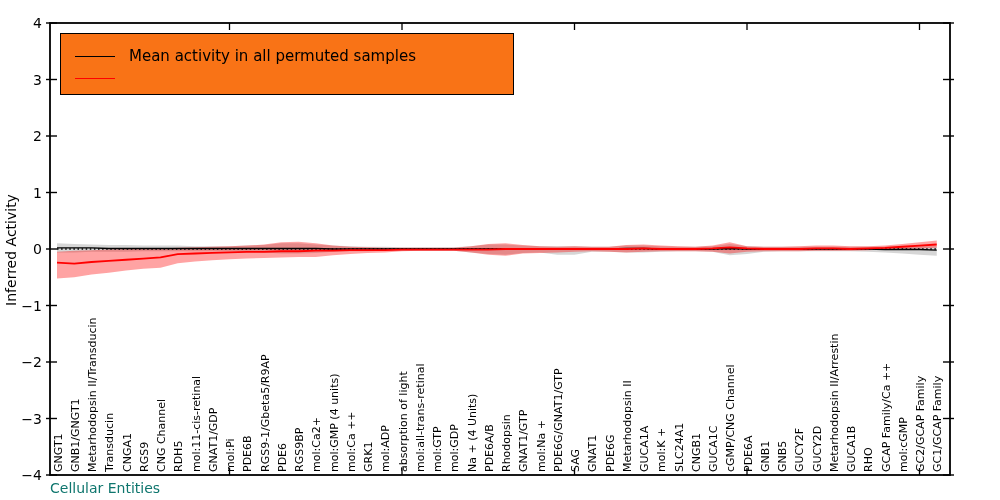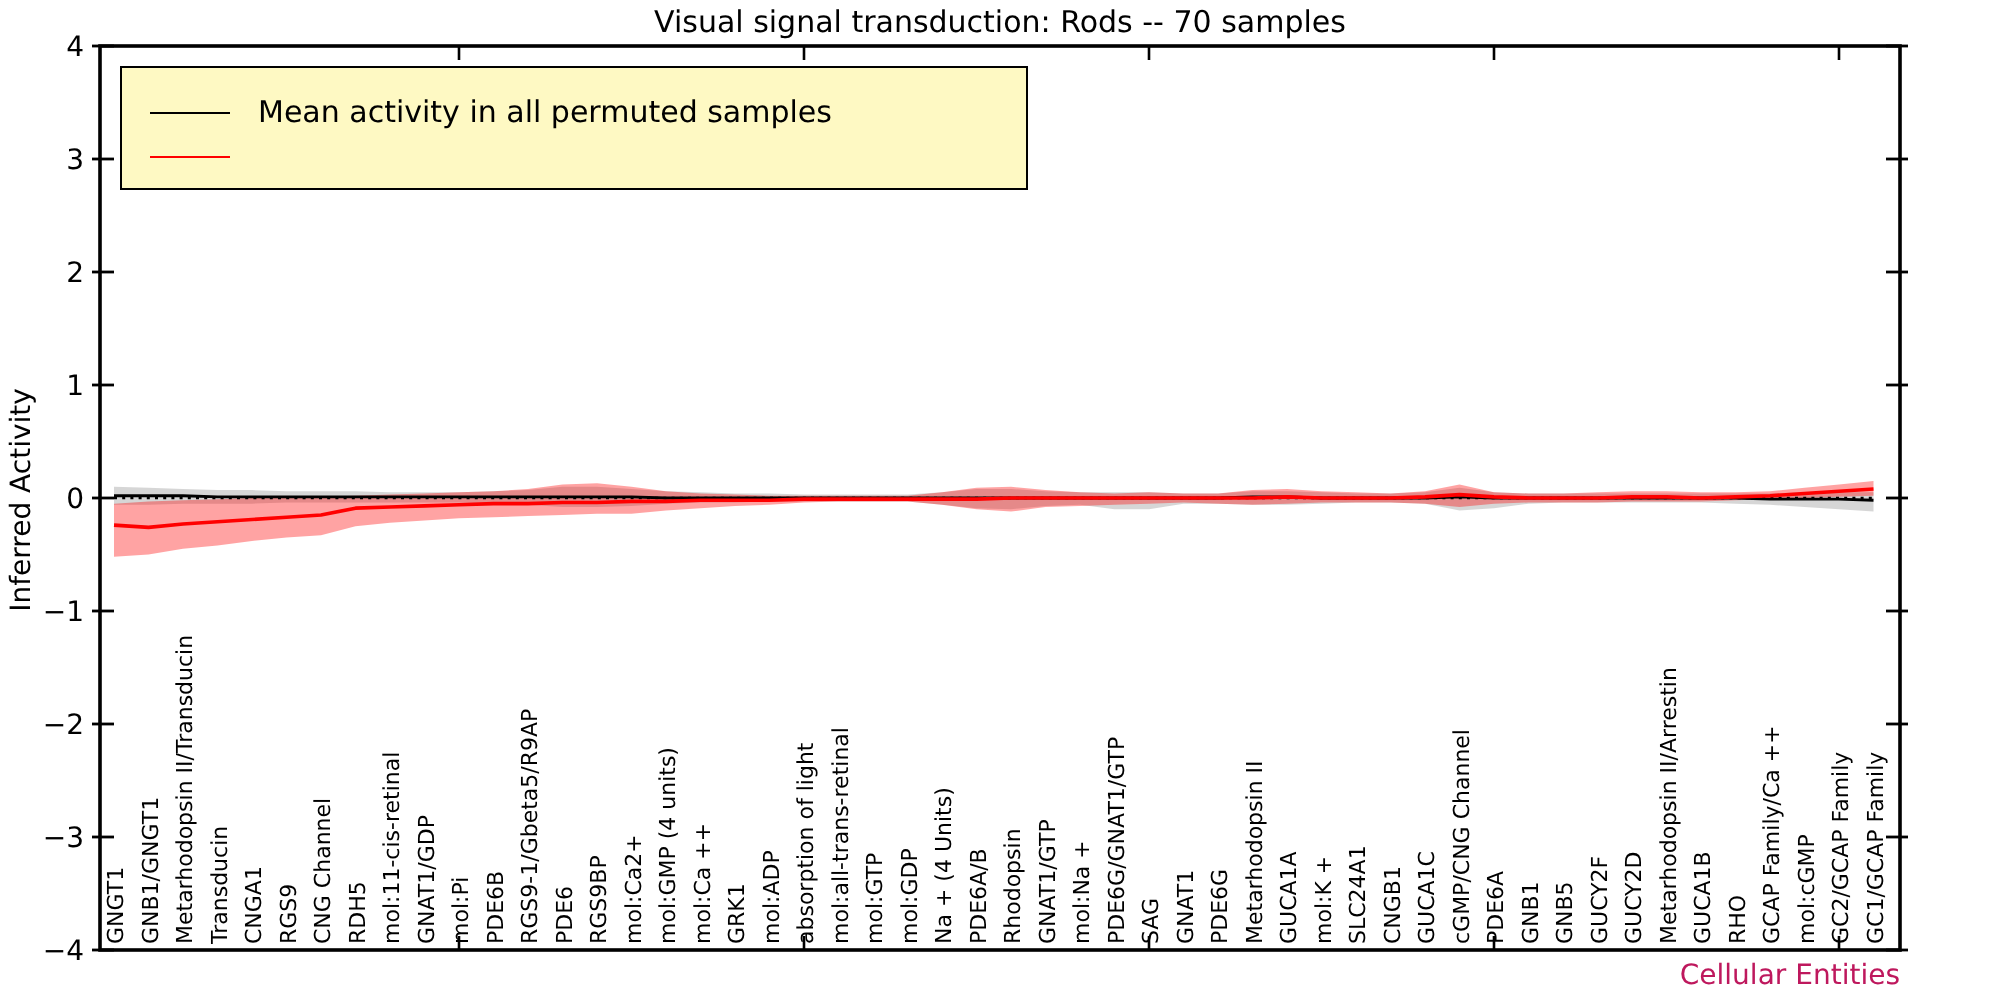--- a/index.html
+++ b/index.html
@@ -7,30 +7,30 @@
     position:relative;width:1000px;height:500px;background:#ffffff;
     font-family:"DejaVu Sans","Liberation Sans",sans-serif;color:#000;
     overflow:hidden;
   }
   #chart-svg{position:absolute;left:0;top:0;}
   .fig-title{
     position:absolute;left:50px;top:2px;width:900px;text-align:center;
     font-size:15px;color:#000;
   }
   .x-label{
-    position:absolute;left:50px;top:480px;width:900px;text-align:right;
-    font-size:14px;color:#be185d;
+    position:absolute;left:50px;top:480px;width:900px;text-align:left;
+    font-size:14px;color:#0f766e;
   }
   .y-label{
     position:absolute;left:-59px;top:242px;width:140px;text-align:center;
     transform:rotate(-90deg);font-size:14px;color:#000;
   }
   .legend{
     position:absolute;left:60px;top:33px;width:454px;height:62px;
-    background:#fef9c3;border:1.6px solid #000;box-sizing:border-box;
+    background:#f97316;border:1.6px solid #000;box-sizing:border-box;
     display:flex;flex-direction:column;justify-content:space-evenly;
     padding:2px 0;
   }
   .legend-row{display:flex;align-items:center;font-size:15px;line-height:1;}
   .legend-line{display:inline-block;width:40px;height:0;border-top:1.6px solid #000;margin:0 14px 0 14px;}
   .legend-text{padding-left:0;}
 </style>
 </head>
 <body>
 
@@ -132,21 +132,20 @@
         <text transform="translate(837.75,472) rotate(-90)" text-anchor="start" font-size="11" fill="#000">Metarhodopsin II/Arrestin</text>
         <text transform="translate(855,472) rotate(-90)" text-anchor="start" font-size="11" fill="#000">GUCA1B</text>
         <text transform="translate(872.25,472) rotate(-90)" text-anchor="start" font-size="11" fill="#000">RHO</text>
         <text transform="translate(889.5,472) rotate(-90)" text-anchor="start" font-size="11" fill="#000">GCAP Family/Ca ++</text>
         <text transform="translate(906.75,472) rotate(-90)" text-anchor="start" font-size="11" fill="#000">mol:cGMP</text>
         <text transform="translate(924,472) rotate(-90)" text-anchor="start" font-size="11" fill="#000">GC2/GCAP Family</text>
         <text transform="translate(941.25,472) rotate(-90)" text-anchor="start" font-size="11" fill="#000">GC1/GCAP Family</text>
       </g>
     </svg>
 
-  <div class="fig-title">Visual signal transduction: Rods -- 70 samples</div>
 
   <div class="legend">
     <div class="legend-row">
       <span class="legend-line" style="border-top-color: rgb(0, 0, 0);"></span>
       <span class="legend-text">Mean activity in all permuted samples</span>
     </div>
     <div class="legend-row">
       <span class="legend-line" style="border-top-color: rgb(255, 0, 0);"></span>
     </div>
   </div>

